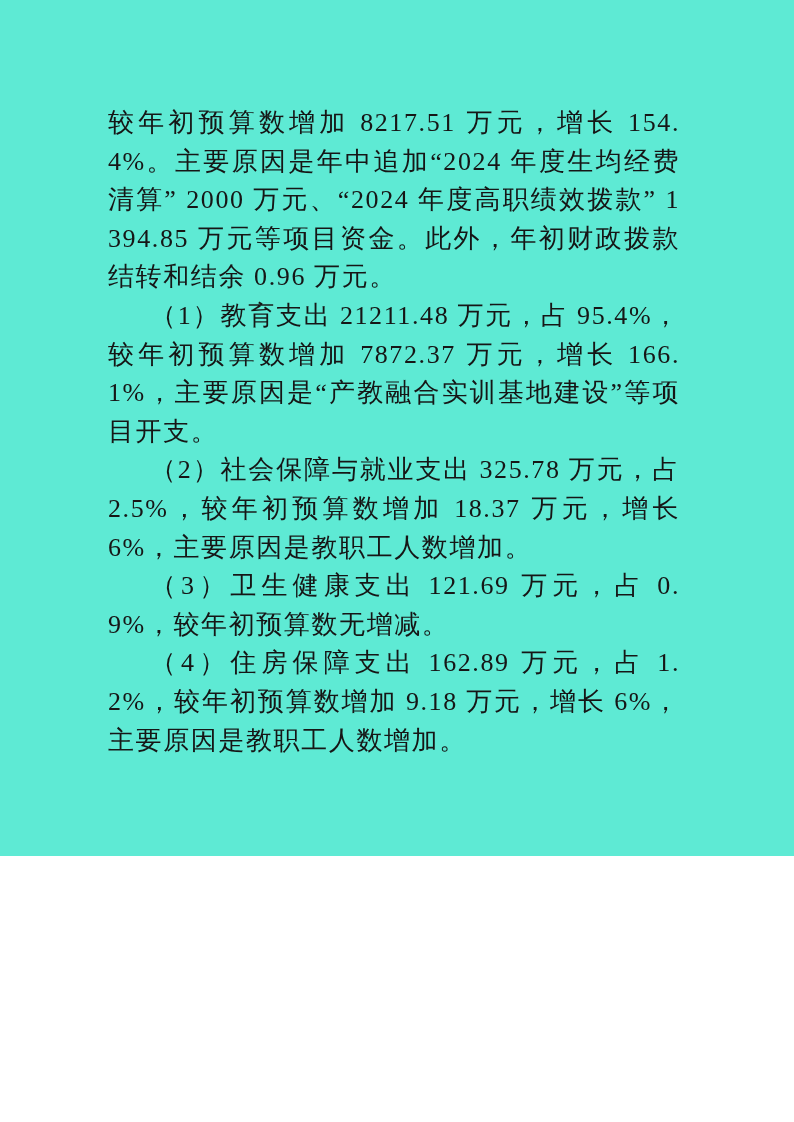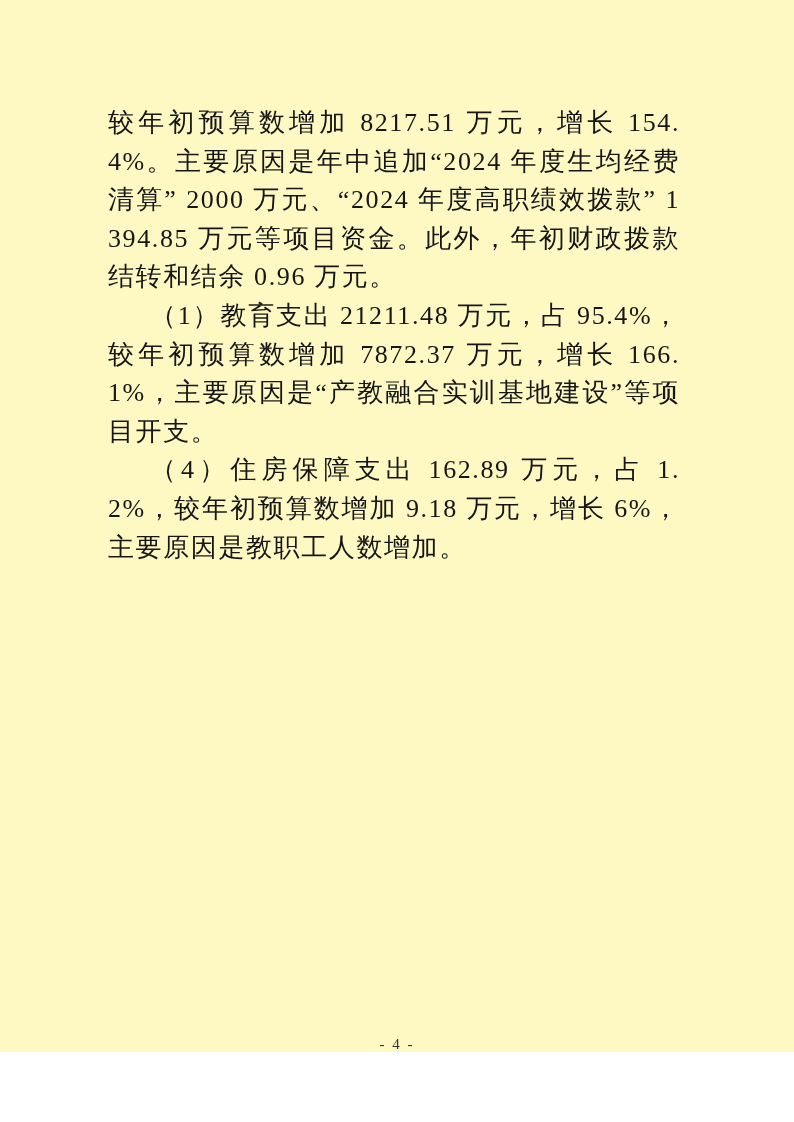--- a/index.html
+++ b/index.html
@@ -3,22 +3,22 @@
 <meta charset="utf-8">
 <style>
   html, body {
     margin: 0;
     padding: 0;
     background: #ffffff;
   }
   .page {
     position: relative;
     width: 794px;
-    height: 1052px;
-    background: #fef9c3;
+    height: 856px;
+    background: #5eead4;
     overflow: hidden;
     font-family: "Liberation Serif", "DejaVu Serif", serif;
     color: #161616;
   }
   .content {
     position: absolute;
     top: 104px;
     left: 108px;
     width: 572px;
   }
@@ -45,17 +45,19 @@
     color: #333333;
   }
 </style>
 </head>
 <body>
 
 <div class="page">
   <div class="content">
     <p>较年初预算数增加 8217.51 万元，增长 154.4%。主要原因是年中追加“2024 年度生均经费清算” 2000 万元、“2024 年度高职绩效拨款” 1394.85 万元等项目资金。此外，年初财政拨款结转和结余 0.96 万元。</p>
     <p class="indent">（1）教育支出 21211.48 万元，占 95.4%，较年初预算数增加 7872.37 万元，增长 166.1%，主要原因是“产教融合实训基地建设”等项目开支。</p>
+    <p class="indent">（2）社会保障与就业支出 325.78 万元，占 2.5%，较年初预算数增加 18.37 万元，增长 6%，主要原因是教职工人数增加。</p>
+    <p class="indent">（3）卫生健康支出 121.69 万元，占 0.9%，较年初预算数无增减。</p>
     <p class="indent">（4）住房保障支出 162.89 万元，占 1.2%，较年初预算数增加 9.18 万元，增长 6%，主要原因是教职工人数增加。</p>
 
   </div>
   <div class="footer">- 4 -</div>
 </div>
 
 </body></html>

